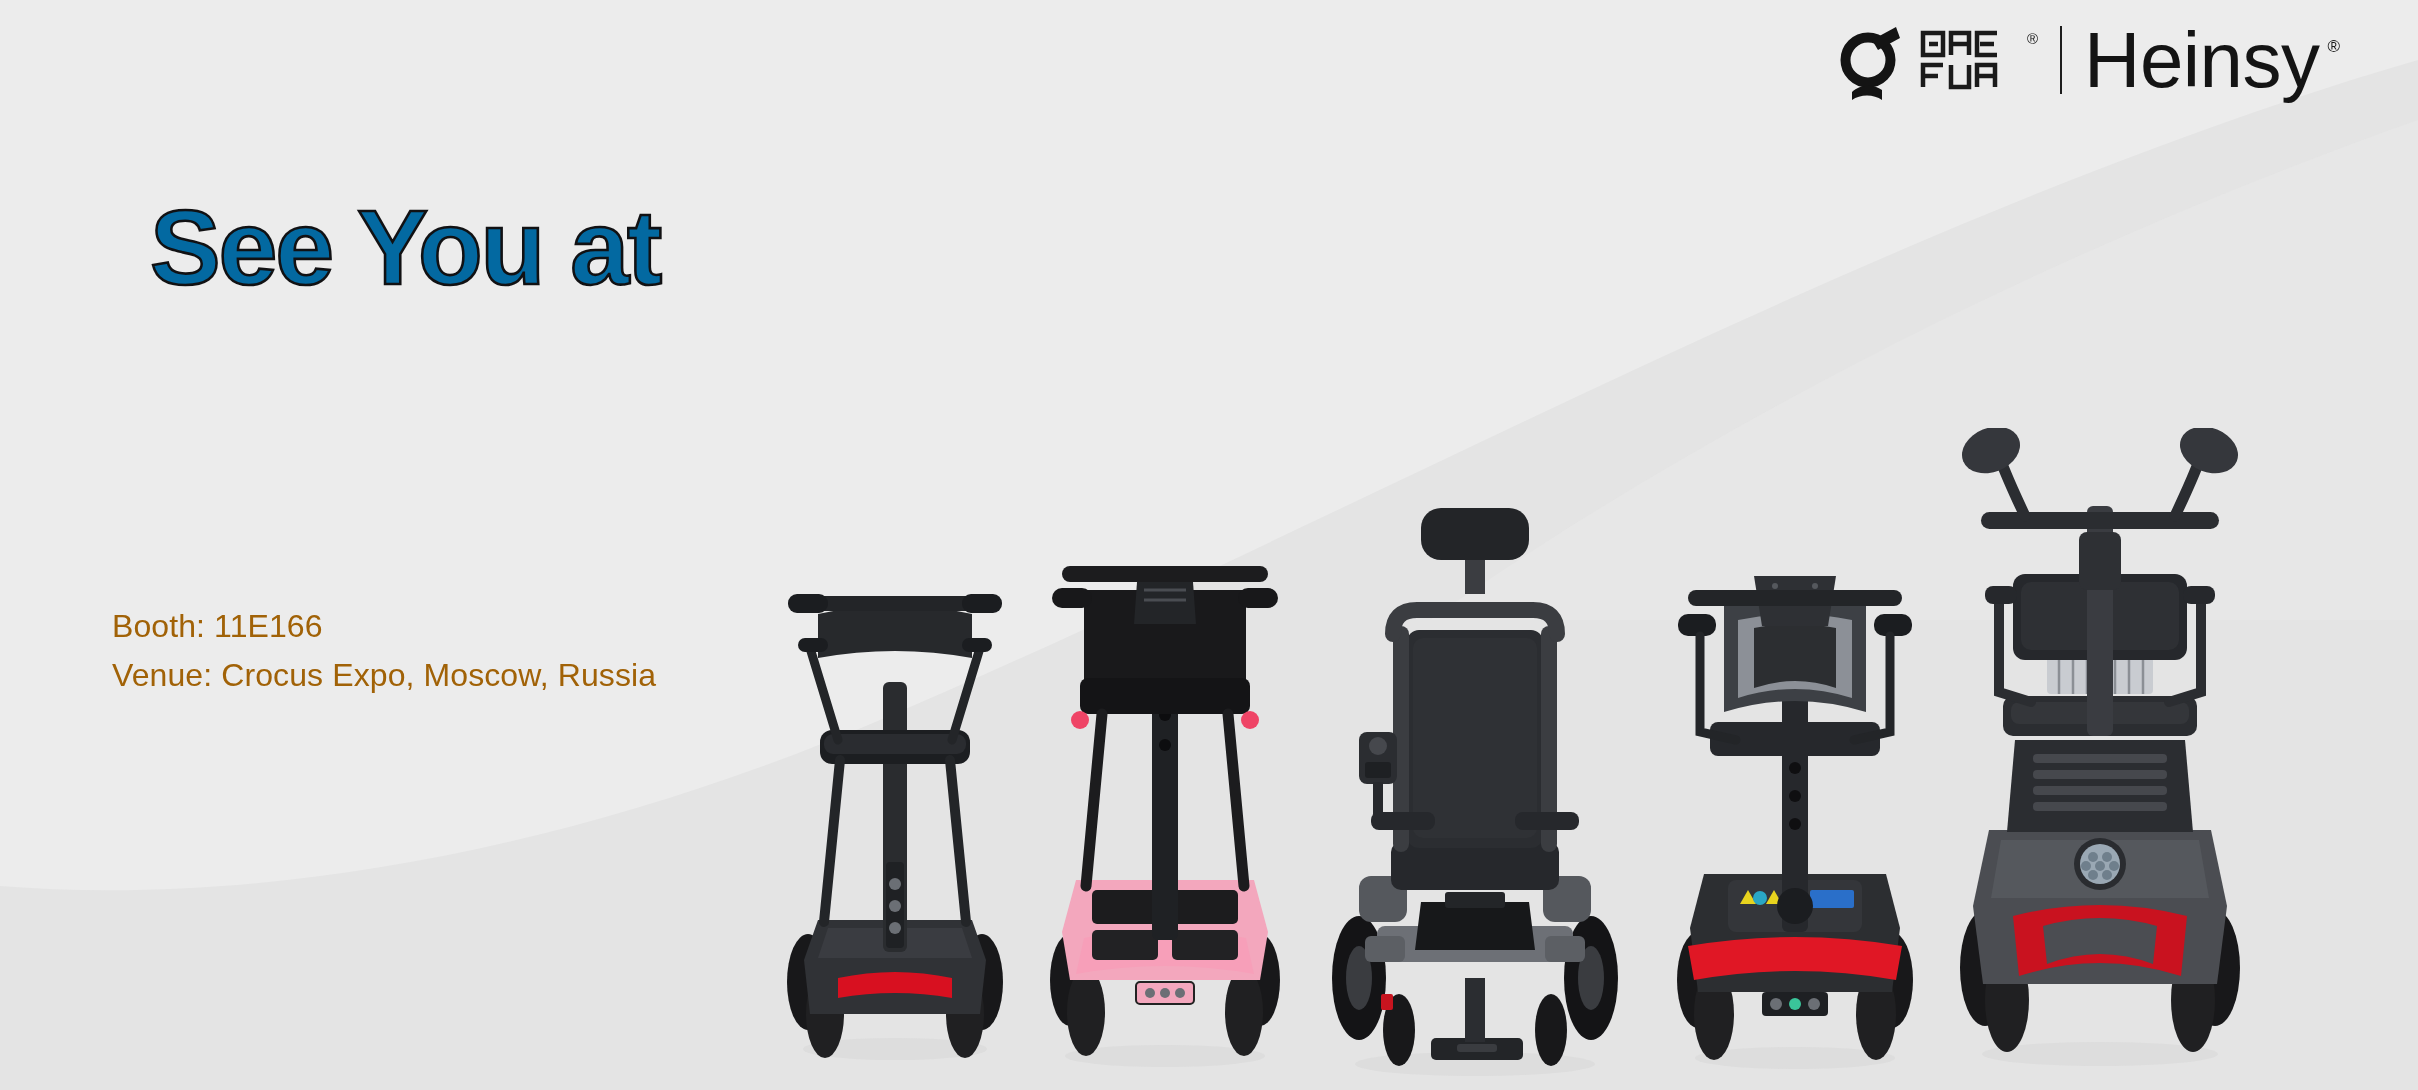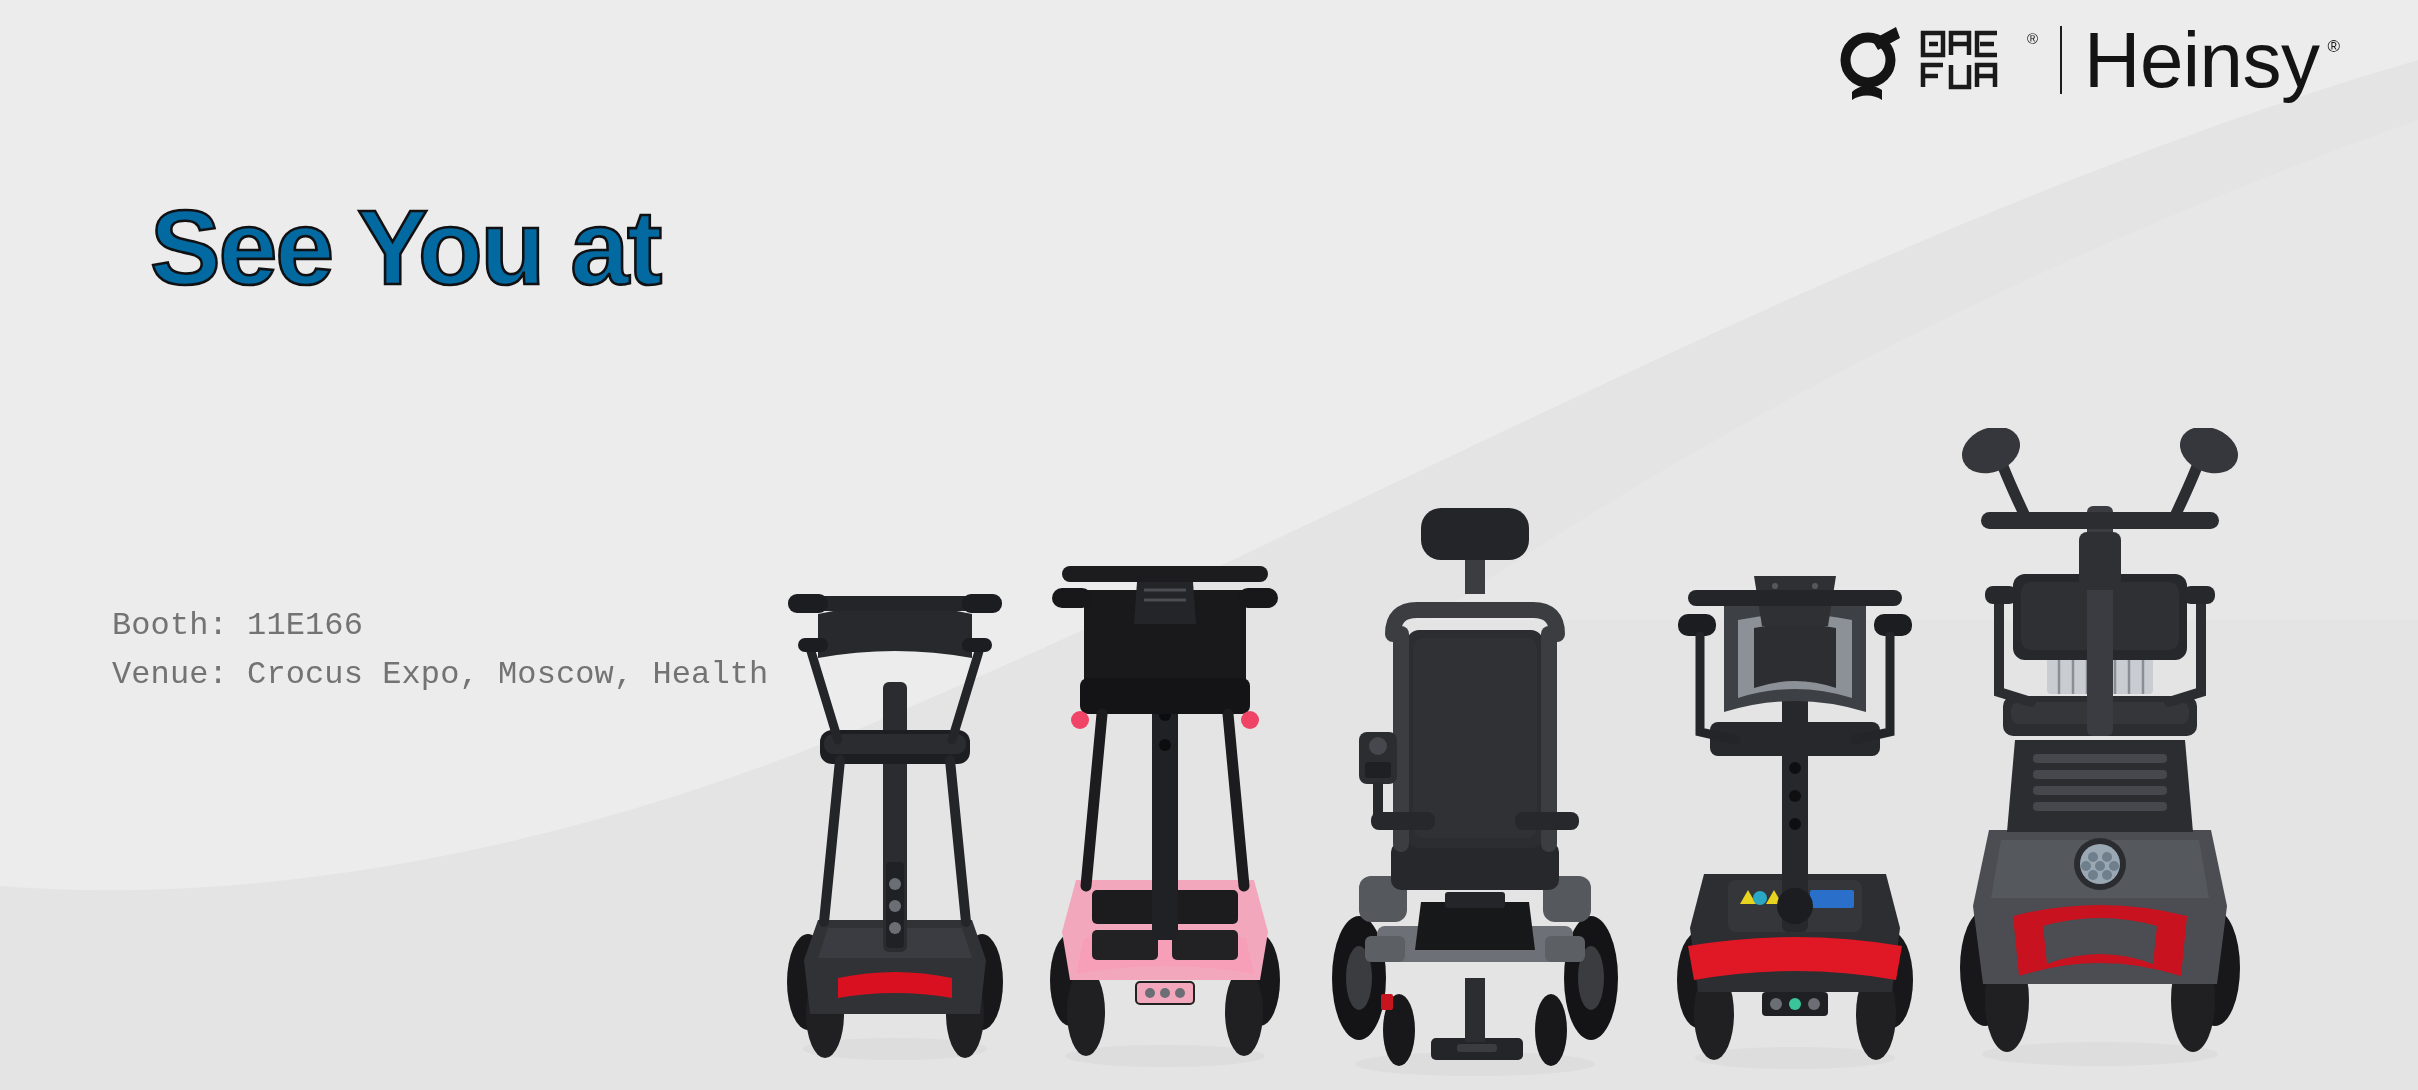--- a/index.html
+++ b/index.html
@@ -102,22 +102,22 @@
     display: block;
     white-space: nowrap;
   }
 
   
   .details {
     position: absolute;
     left: 112px;
     top: 602px;
     z-index: 5;
-    color: #737373;
-    font-family: Liberation Mono, monospace;
+    color: #a16207;
+    font-family: Liberation Sans, sans-serif;
     font-size: 32px;
     line-height: 1.52;
     letter-spacing: 0.1px;
   }
   .details-line {
     display: block;
     white-space: nowrap;
   }
 
   
@@ -196,21 +196,21 @@
       <span class="logo-heinsy-reg">®</span>
     </div>
   </div>
 
   <h1 class="headline">
     <span class="headline-line">See You at</span>
   </h1>
 
   <div class="details">
     <span class="details-line">Booth: 11E166</span>
-    <span class="details-line">Venue: Crocus Expo, Moscow, Health</span>
+    <span class="details-line">Venue: Crocus Expo, Moscow, Russia</span>
   </div>
 
   <div class="products">
 
     <div class="product p1">
       <svg width="230" height="500" viewBox="0 0 230 500">
         <ellipse cx="115" cy="487" rx="92" ry="11" fill="#d9d9d9" opacity="0.65"></ellipse>
 
         <ellipse cx="28" cy="420" rx="21" ry="48" fill="#18181a"></ellipse>
         <ellipse cx="202" cy="420" rx="21" ry="48" fill="#18181a"></ellipse>

